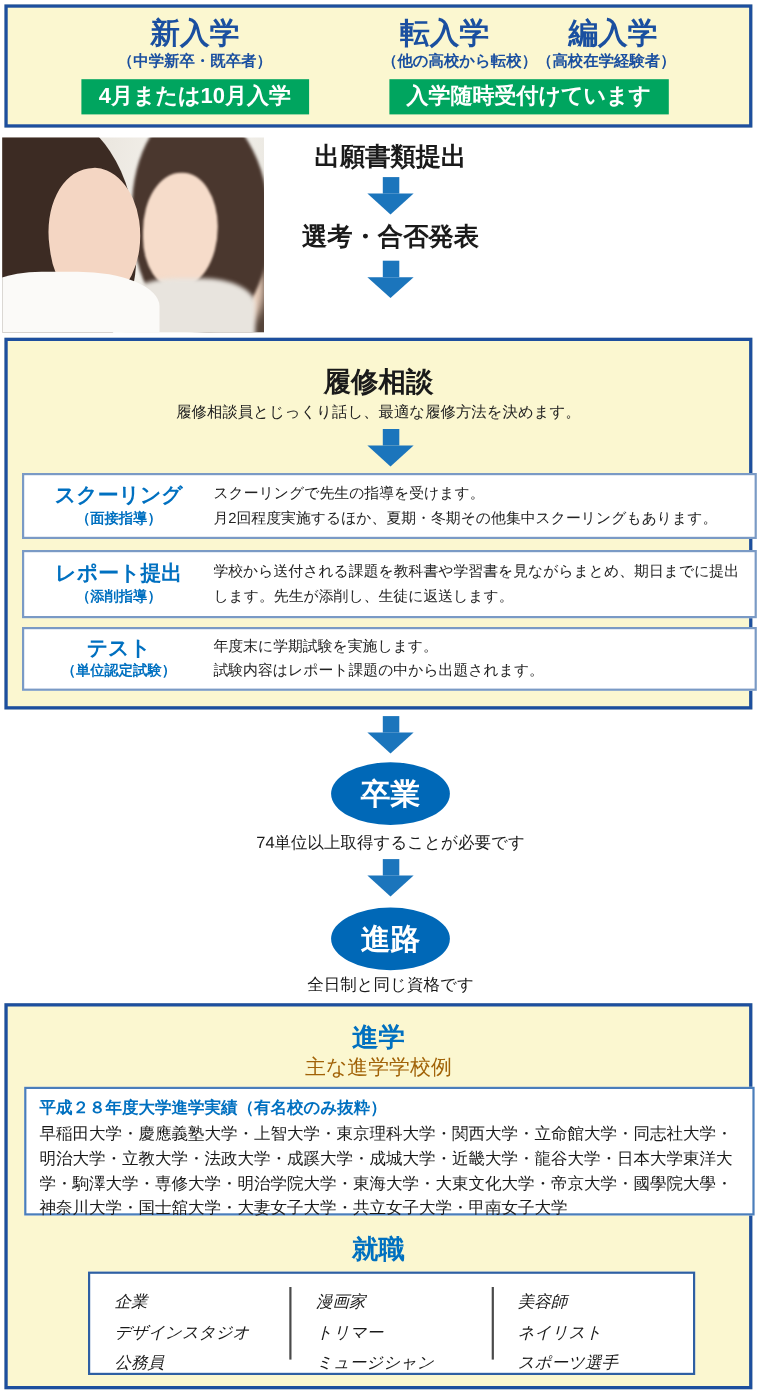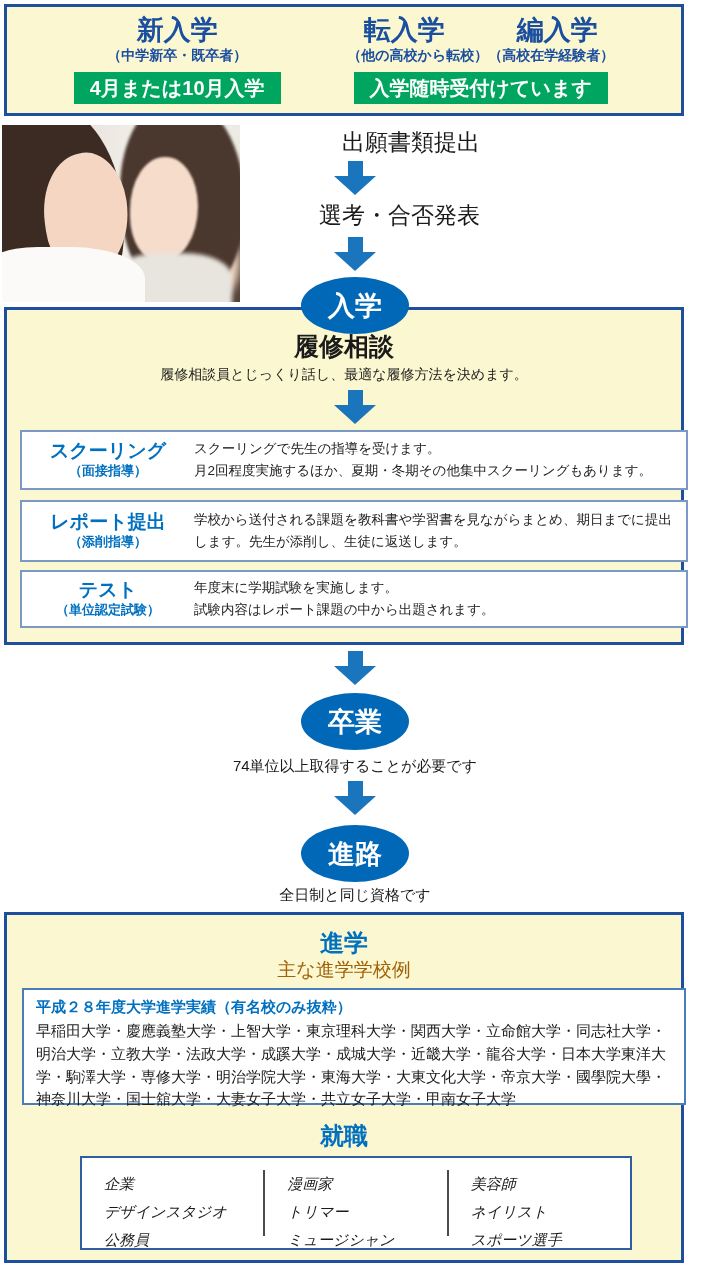--- a/index.html
+++ b/index.html
@@ -32,22 +32,22 @@
   .ph-g3h{left:178px;top:78px;width:95px;height:140px;background:#55443a;border-radius:48%;filter:blur(4px);}
   .ph-g3f{left:190px;top:100px;width:48px;height:74px;background:#eed3c0;border-radius:50%;filter:blur(4px);}
   .ph-g2h{left:118px;top:-28px;width:125px;height:205px;background:#4a372e;border-radius:46% 54% 48% 52%;filter:blur(1.5px);}
   .ph-g2f{left:128px;top:32px;width:68px;height:105px;background:#f6dcca;border-radius:52% 48% 55% 45%;filter:blur(1px);}
   .ph-g2b{left:110px;top:128px;width:120px;height:60px;background:#e8e4de;border-radius:40% 40% 0 0;filter:blur(2px);}
   .ph-g1h{left:-28px;top:-24px;width:150px;height:225px;background:#3c2b23;border-radius:45% 55% 42% 48%;}
   .ph-g1f{left:42px;top:28px;width:84px;height:122px;background:#f4d6c3;border-radius:55% 45% 58% 42%;transform:rotate(-8deg);}
   .ph-g1b{left:-22px;top:122px;width:165px;height:70px;background:#fbfaf8;border-radius:35% 45% 0 0;}
 
   
-  .flow-text{position:absolute;left:230px;width:250px;text-align:right;
-             font-size:23px;font-weight:normal;color:#1a1a1a;}
+  .flow-text{position:absolute;left:230px;width:250px;text-align:center;
+             font-size:23px;font-weight:bold;color:#1a1a1a;}
   .flow-note{position:absolute;left:205px;width:300px;text-align:center;
              font-size:15px;color:#1a1a1a;}
   .arrow{position:absolute;left:334px;width:42px;display:flex;flex-direction:column;align-items:center;}
   .arrow .stem{width:15px;height:15px;background:var(--arrow-blue);}
   .arrow .head{width:0;height:0;border-left:21px solid transparent;
                border-right:21px solid transparent;border-top:19px solid var(--arrow-blue);}
   .oval{position:absolute;left:301px;width:108px;height:57px;background:var(--flow-blue);
         border-radius:50%;color:#fff;font-size:27px;font-weight:bold;
         display:flex;align-items:center;justify-content:center;z-index:3;}
 
@@ -114,21 +114,20 @@
   <div class="flow-text" style="top:127px;">出願書類提出</div>
   <div class="arrow" style="top:161px;">
     <div class="stem"></div>
     <div class="head"></div>
   </div>
   <div class="flow-text" style="top:200px;">選考・合否発表</div>
   <div class="arrow" style="top:237px;">
     <div class="stem"></div>
     <div class="head"></div>
   </div>
-  <div class="oval" style="top:277px;">入学</div>
 
   <section class="panel mid-panel">
     <div class="consult-title">履修相談</div>
     <div class="consult-desc">履修相談員とじっくり話し、最適な履修方法を決めます。</div>
     <div class="arrow">
       <div class="stem"></div>
       <div class="head"></div>
     </div>
     <div class="item-box" style="top:120px;height:60px;">
       <div class="item-label">

